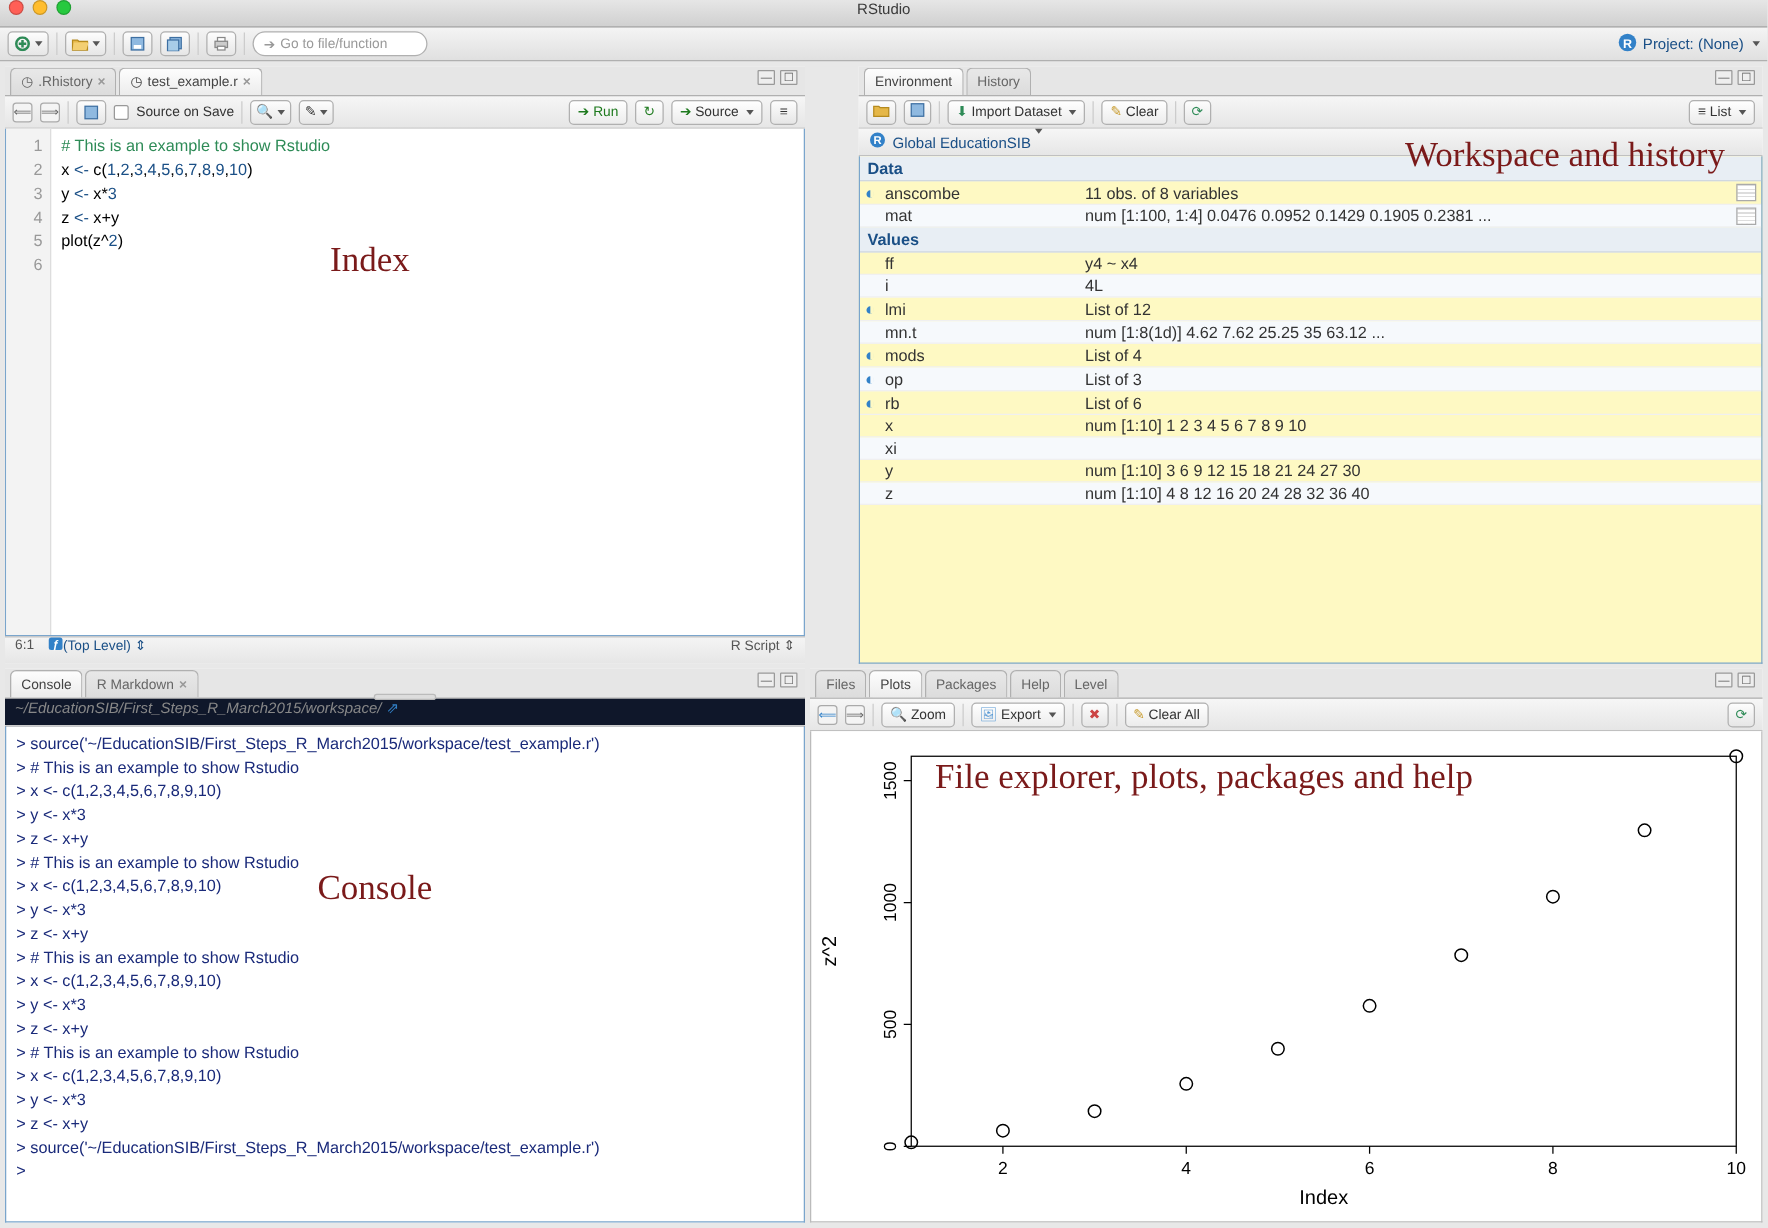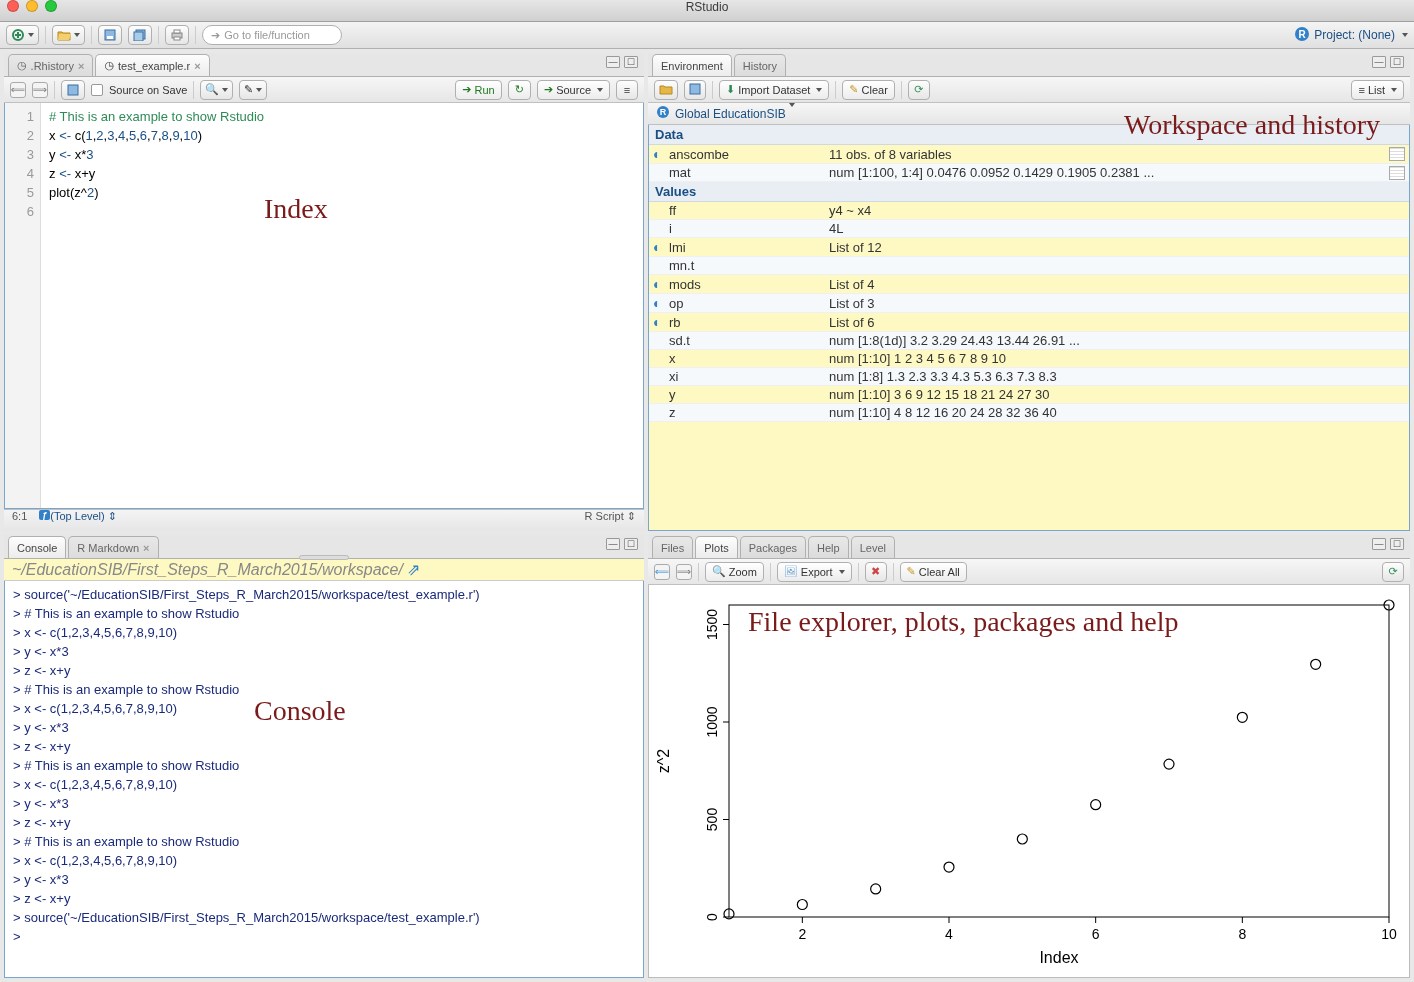--- a/index.html
+++ b/index.html
@@ -50,21 +50,21 @@
 .cm-comment { color:#2e8b57; }
 .cm-op { color:#1a4f86; }
 .cm-num { color:#1a4f86; }
 
 
 .estatus { height:22px; border-top:1px solid #c0c0c0; background:linear-gradient(#f4f4f4,#e6e6e6); display:flex; align-items:flex-start; padding:0 8px; font-size:11px; color:#555; }
 .estatus .right { margin-left:auto; }
 
 
 .console-body { flex:1; border:1px solid #7aa5cc; border-top:none; background:#fff; font-family:Menlo,Consolas,monospace; font-size:13px; line-height:19px; padding:4px 8px; overflow:hidden; color:#1a2a7a; }
-.console-path { height:22px; background:#fef9c3; border-bottom:1px solid #ccc; padding:0 8px; display:flex; align-items:center; color:#888; font-family:Menlo,monospace; font-size:16px; position:relative; }
+.console-path { height:22px; background:#0f172a; border-bottom:1px solid #ccc; padding:0 8px; display:flex; align-items:flex-start; color:#888; font-family:Menlo,monospace; font-size:12px; position:relative; }
 .console-handle { position:absolute; left:50%; top:-4px; width:50px; height:5px; background:#ddd; border:1px solid #bbb; border-radius:3px; transform:translateX(-50%);}
 
 
 .env-sub { height:22px; background:linear-gradient(#f6f6f6,#e6e6e6); border-bottom:1px solid #c0c0c0; display:flex; align-items:center; padding:0 8px; gap:5px; font-size:12px; color:#1a4f86; }
 .env-body { flex:1; border:1px solid #7aa5cc; border-top:none; background:#fef9c3; overflow:auto; font-family:Menlo,"Lucida Sans Typewriter",monospace; font-size:13px; }
 .env-hdr { background:#e8eef4; color:#1a4f86; font-weight:bold; padding:2px 6px; border-bottom:1px solid #d0d8e0; font-family:"Lucida Grande",sans-serif; }
 .env-row { display:flex; align-items:center; padding:1px 4px; border-bottom:1px solid #f0f0f0; }
 .env-row.alt { background:#f6f9fc; }
 .env-row .exp { width:16px; color:#3281c8; font-size:14px; }
 .env-row .nm { width:160px; color:#333; }
@@ -224,21 +224,21 @@
     <div class="estatus">
       <span>6:1</span>
       <span style="width:12px;"></span>
       <span style="background:#3281c8;color:#fff;border-radius:2px;padding:0 3px;font-size:9px;font-weight:bold;">ƒ</span>
       <span style="margin-left:0;color:#1a4f86;"><span>(Top Level)</span> ⇕</span>
       <span class="right"><span>R Script</span> ⇕</span>
     </div>
     <div class="ann" style="left:260px; top:140px;">Index</div>
   </div>
 
-  <div class="pane" style="position:relative;">
+  <div class="pane" style="position:relative;margin-left:39px;">
     <div class="tabs">
       <div class="tab">
           <span>Environment</span>
         </div>
       <div class="tab inactive">
           <span>History</span>
         </div>
       <div class="winbtns">
           <div class="winbtn">—</div>
           <div class="winbtn">☐</div>
@@ -307,50 +307,45 @@
       <span class="val">4L</span>
     </div>
         <div class="env-row ">
       <span class="exp">◐</span>
       <span class="nm">lmi</span>
       <span class="val">List of 12</span>
     </div>
         <div class="env-row alt">
       <span class="exp"></span>
       <span class="nm">mn.t</span>
+      <span class="val">num [1:8(1d)] 4.62 7.62 25.25 35 63.12 ...</span>
     </div>
         <div class="env-row ">
       <span class="exp">◐</span>
       <span class="nm">mods</span>
       <span class="val">List of 4</span>
     </div>
         <div class="env-row alt">
       <span class="exp">◐</span>
       <span class="nm">op</span>
       <span class="val">List of 3</span>
     </div>
         <div class="env-row ">
       <span class="exp">◐</span>
       <span class="nm">rb</span>
       <span class="val">List of 6</span>
     </div>
-        <div class="env-row alt">
-      <span class="exp"></span>
-      <span class="nm">sd.t</span>
-      <span class="val">num [1:8(1d)] 3.2 3.29 24.43 13.44 26.91 ...</span>
-    </div>
         <div class="env-row ">
       <span class="exp"></span>
       <span class="nm">x</span>
       <span class="val">num [1:10] 1 2 3 4 5 6 7 8 9 10</span>
     </div>
         <div class="env-row alt">
       <span class="exp"></span>
       <span class="nm">xi</span>
-      <span class="val">num [1:8] 1.3 2.3 3.3 4.3 5.3 6.3 7.3 8.3</span>
     </div>
         <div class="env-row ">
       <span class="exp"></span>
       <span class="nm">y</span>
       <span class="val">num [1:10] 3 6 9 12 15 18 21 24 27 30</span>
     </div>
         <div class="env-row alt">
       <span class="exp"></span>
       <span class="nm">z</span>
       <span class="val">num [1:10] 4 8 12 16 20 24 28 32 36 40</span>

